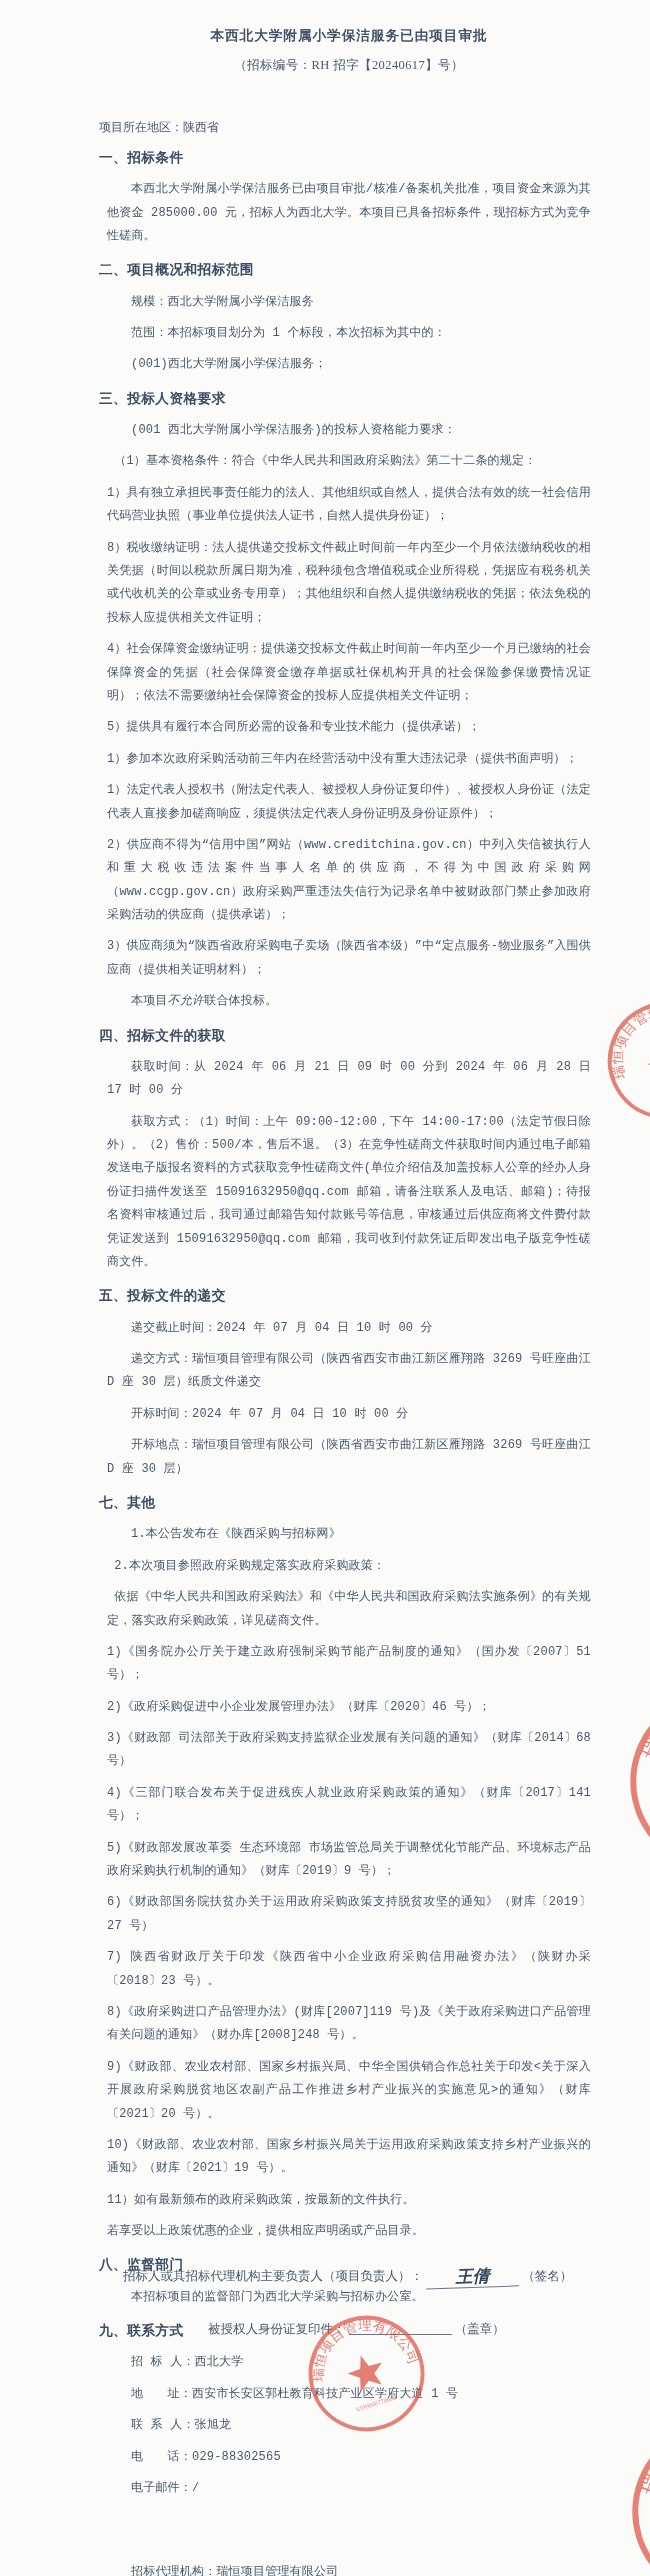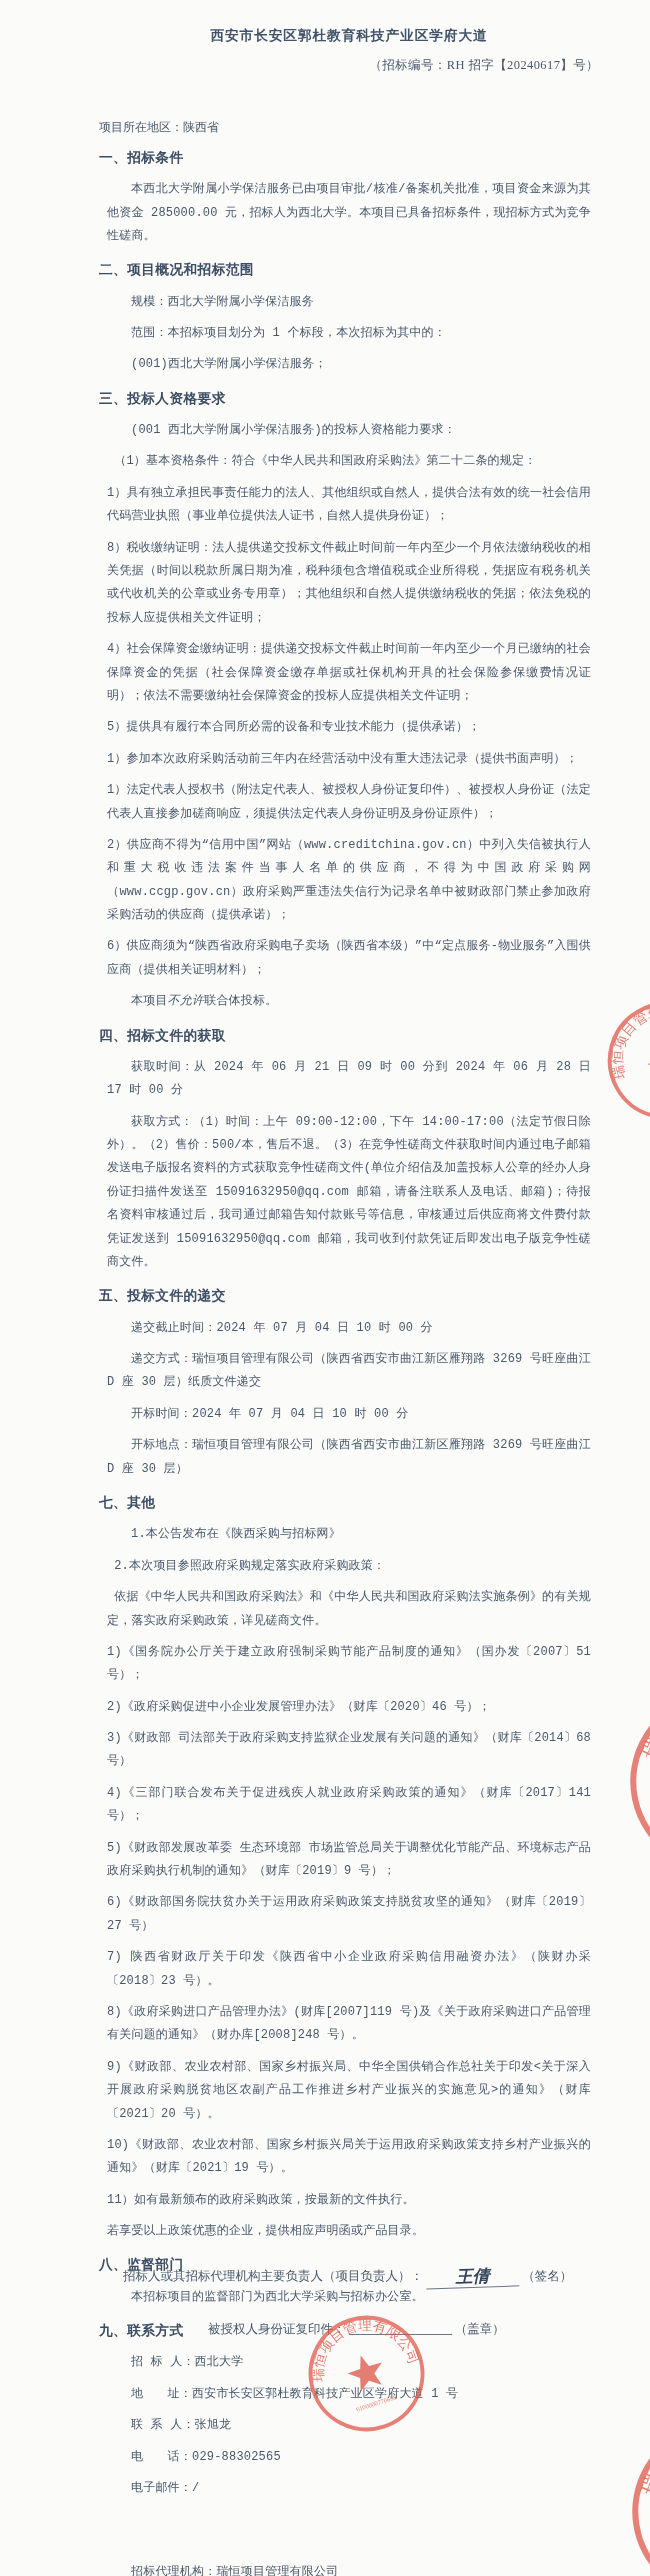--- a/index.html
+++ b/index.html
@@ -13,21 +13,21 @@
   }
   .content{
     position:absolute;top:26px;left:99px;width:500px;
   }
   .doc-title{
     margin:0;text-align:center;
     font-size:13.7px;font-weight:600;letter-spacing:0.9px;
     color:#42536a;line-height:1.5;
   }
   .doc-subtitle{
-    margin:10.3px 0 0 0;text-align:right;
+    margin:10.3px 0 0 0;text-align:center;
     font-size:12.5px;color:#49596d;letter-spacing:0.4px;
   }
   .region-line{
     margin:45px 0 0 0;
     font-size:12px;color:#49596d;
   }
   .sections{margin-top:5.2px;font-family:Liberation Mono, monospace;}
   .sec-h{
     font-size:13.7px;font-weight:bold;color:#3c4d64;
     margin:11px 0 6px 0;line-height:1.7;letter-spacing:0.4px;
@@ -66,41 +66,41 @@
   
   .seal{position:absolute;pointer-events:none;opacity:0.88;}
   .seal svg{display:block;}
 </style>
 </head>
 <body>
 
 <div class="page">
 
   <div class="content">
-    <h1 class="doc-title">西安市长安区郭杜教育科技产业区学府大道</h1>
+    <h1 class="doc-title">本西北大学附属小学保洁服务已由项目审批</h1>
     <p class="doc-subtitle">（招标编号：RH 招字【20240617】号）</p>
     <p class="region-line">项目所在地区：陕西省</p>
     <div class="sections">
         <h2 class="sec-h">一、招标条件</h2>
         <p class="para i2">本西北大学附属小学保洁服务已由项目审批/核准/备案机关批准，项目资金来源为其他资金 285000.00 元，招标人为西北大学。本项目已具备招标条件，现招标方式为竞争性磋商。</p>
         <h2 class="sec-h">二、项目概况和招标范围</h2>
         <p class="para i2">规模：西北大学附属小学保洁服务</p>
         <p class="para i2">范围：本招标项目划分为 1 个标段，本次招标为其中的：</p>
         <p class="para i2">(001)西北大学附属小学保洁服务；</p>
         <h2 class="sec-h">三、投标人资格要求</h2>
         <p class="para i2">(001 西北大学附属小学保洁服务)的投标人资格能力要求：</p>
         <p class="para i05">（1）基本资格条件：符合《中华人民共和国政府采购法》第二十二条的规定：</p>
         <p class="para i0">1）具有独立承担民事责任能力的法人、其他组织或自然人，提供合法有效的统一社会信用代码营业执照（事业单位提供法人证书，自然人提供身份证）；</p>
         <p class="para i0">8）税收缴纳证明：法人提供递交投标文件截止时间前一年内至少一个月依法缴纳税收的相关凭据（时间以税款所属日期为准，税种须包含增值税或企业所得税，凭据应有税务机关或代收机关的公章或业务专用章）；其他组织和自然人提供缴纳税收的凭据；依法免税的投标人应提供相关文件证明；</p>
         <p class="para i0">4）社会保障资金缴纳证明：提供递交投标文件截止时间前一年内至少一个月已缴纳的社会保障资金的凭据（社会保障资金缴存单据或社保机构开具的社会保险参保缴费情况证明）；依法不需要缴纳社会保障资金的投标人应提供相关文件证明；</p>
         <p class="para i0">5）提供具有履行本合同所必需的设备和专业技术能力（提供承诺）；</p>
         <p class="para i0">1）参加本次政府采购活动前三年内在经营活动中没有重大违法记录（提供书面声明）；</p>
         <p class="para i0">1）法定代表人授权书（附法定代表人、被授权人身份证复印件）、被授权人身份证（法定代表人直接参加磋商响应，须提供法定代表人身份证明及身份证原件）；</p>
         <p class="para i0">2）供应商不得为“信用中国”网站（www.creditchina.gov.cn）中列入失信被执行人和重大税收违法案件当事人名单的供应商，不得为中国政府采购网（www.ccgp.gov.cn）政府采购严重违法失信行为记录名单中被财政部门禁止参加政府采购活动的供应商（提供承诺）；</p>
-        <p class="para i0">6）供应商须为“陕西省政府采购电子卖场（陕西省本级）”中“定点服务-物业服务”入围供应商（提供相关证明材料）；</p>
+        <p class="para i0">3）供应商须为“陕西省政府采购电子卖场（陕西省本级）”中“定点服务-物业服务”入围供应商（提供相关证明材料）；</p>
         <p class="para i2">本项目<em>不允许</em>联合体投标。</p>
         <h2 class="sec-h">四、招标文件的获取</h2>
         <p class="para i2">获取时间：从 2024 年 06 月 21 日 09 时 00 分到 2024 年 06 月 28 日 17 时 00 分</p>
         <p class="para i2">获取方式：（1）时间：上午 09:00-12:00，下午 14:00-17:00（法定节假日除外）。（2）售价：500/本，售后不退。（3）在竞争性磋商文件获取时间内通过电子邮箱发送电子版报名资料的方式获取竞争性磋商文件(单位介绍信及加盖投标人公章的经办人身份证扫描件发送至 15091632950@qq.com 邮箱，请备注联系人及电话、邮箱)；待报名资料审核通过后，我司通过邮箱告知付款账号等信息，审核通过后供应商将文件费付款凭证发送到 15091632950@qq.com 邮箱，我司收到付款凭证后即发出电子版竞争性磋商文件。</p>
         <h2 class="sec-h">五、投标文件的递交</h2>
         <p class="para i2">递交截止时间：2024 年 07 月 04 日 10 时 00 分</p>
         <p class="para i2">递交方式：瑞恒项目管理有限公司（陕西省西安市曲江新区雁翔路 3269 号旺座曲江 D 座 30 层）纸质文件递交</p>
         <p class="para i2">开标时间：2024 年 07 月 04 日 10 时 00 分</p>
         <p class="para i2">开标地点：瑞恒项目管理有限公司（陕西省西安市曲江新区雁翔路 3269 号旺座曲江 D 座 30 层）</p>
         <h2 class="sec-h">七、其他</h2>

